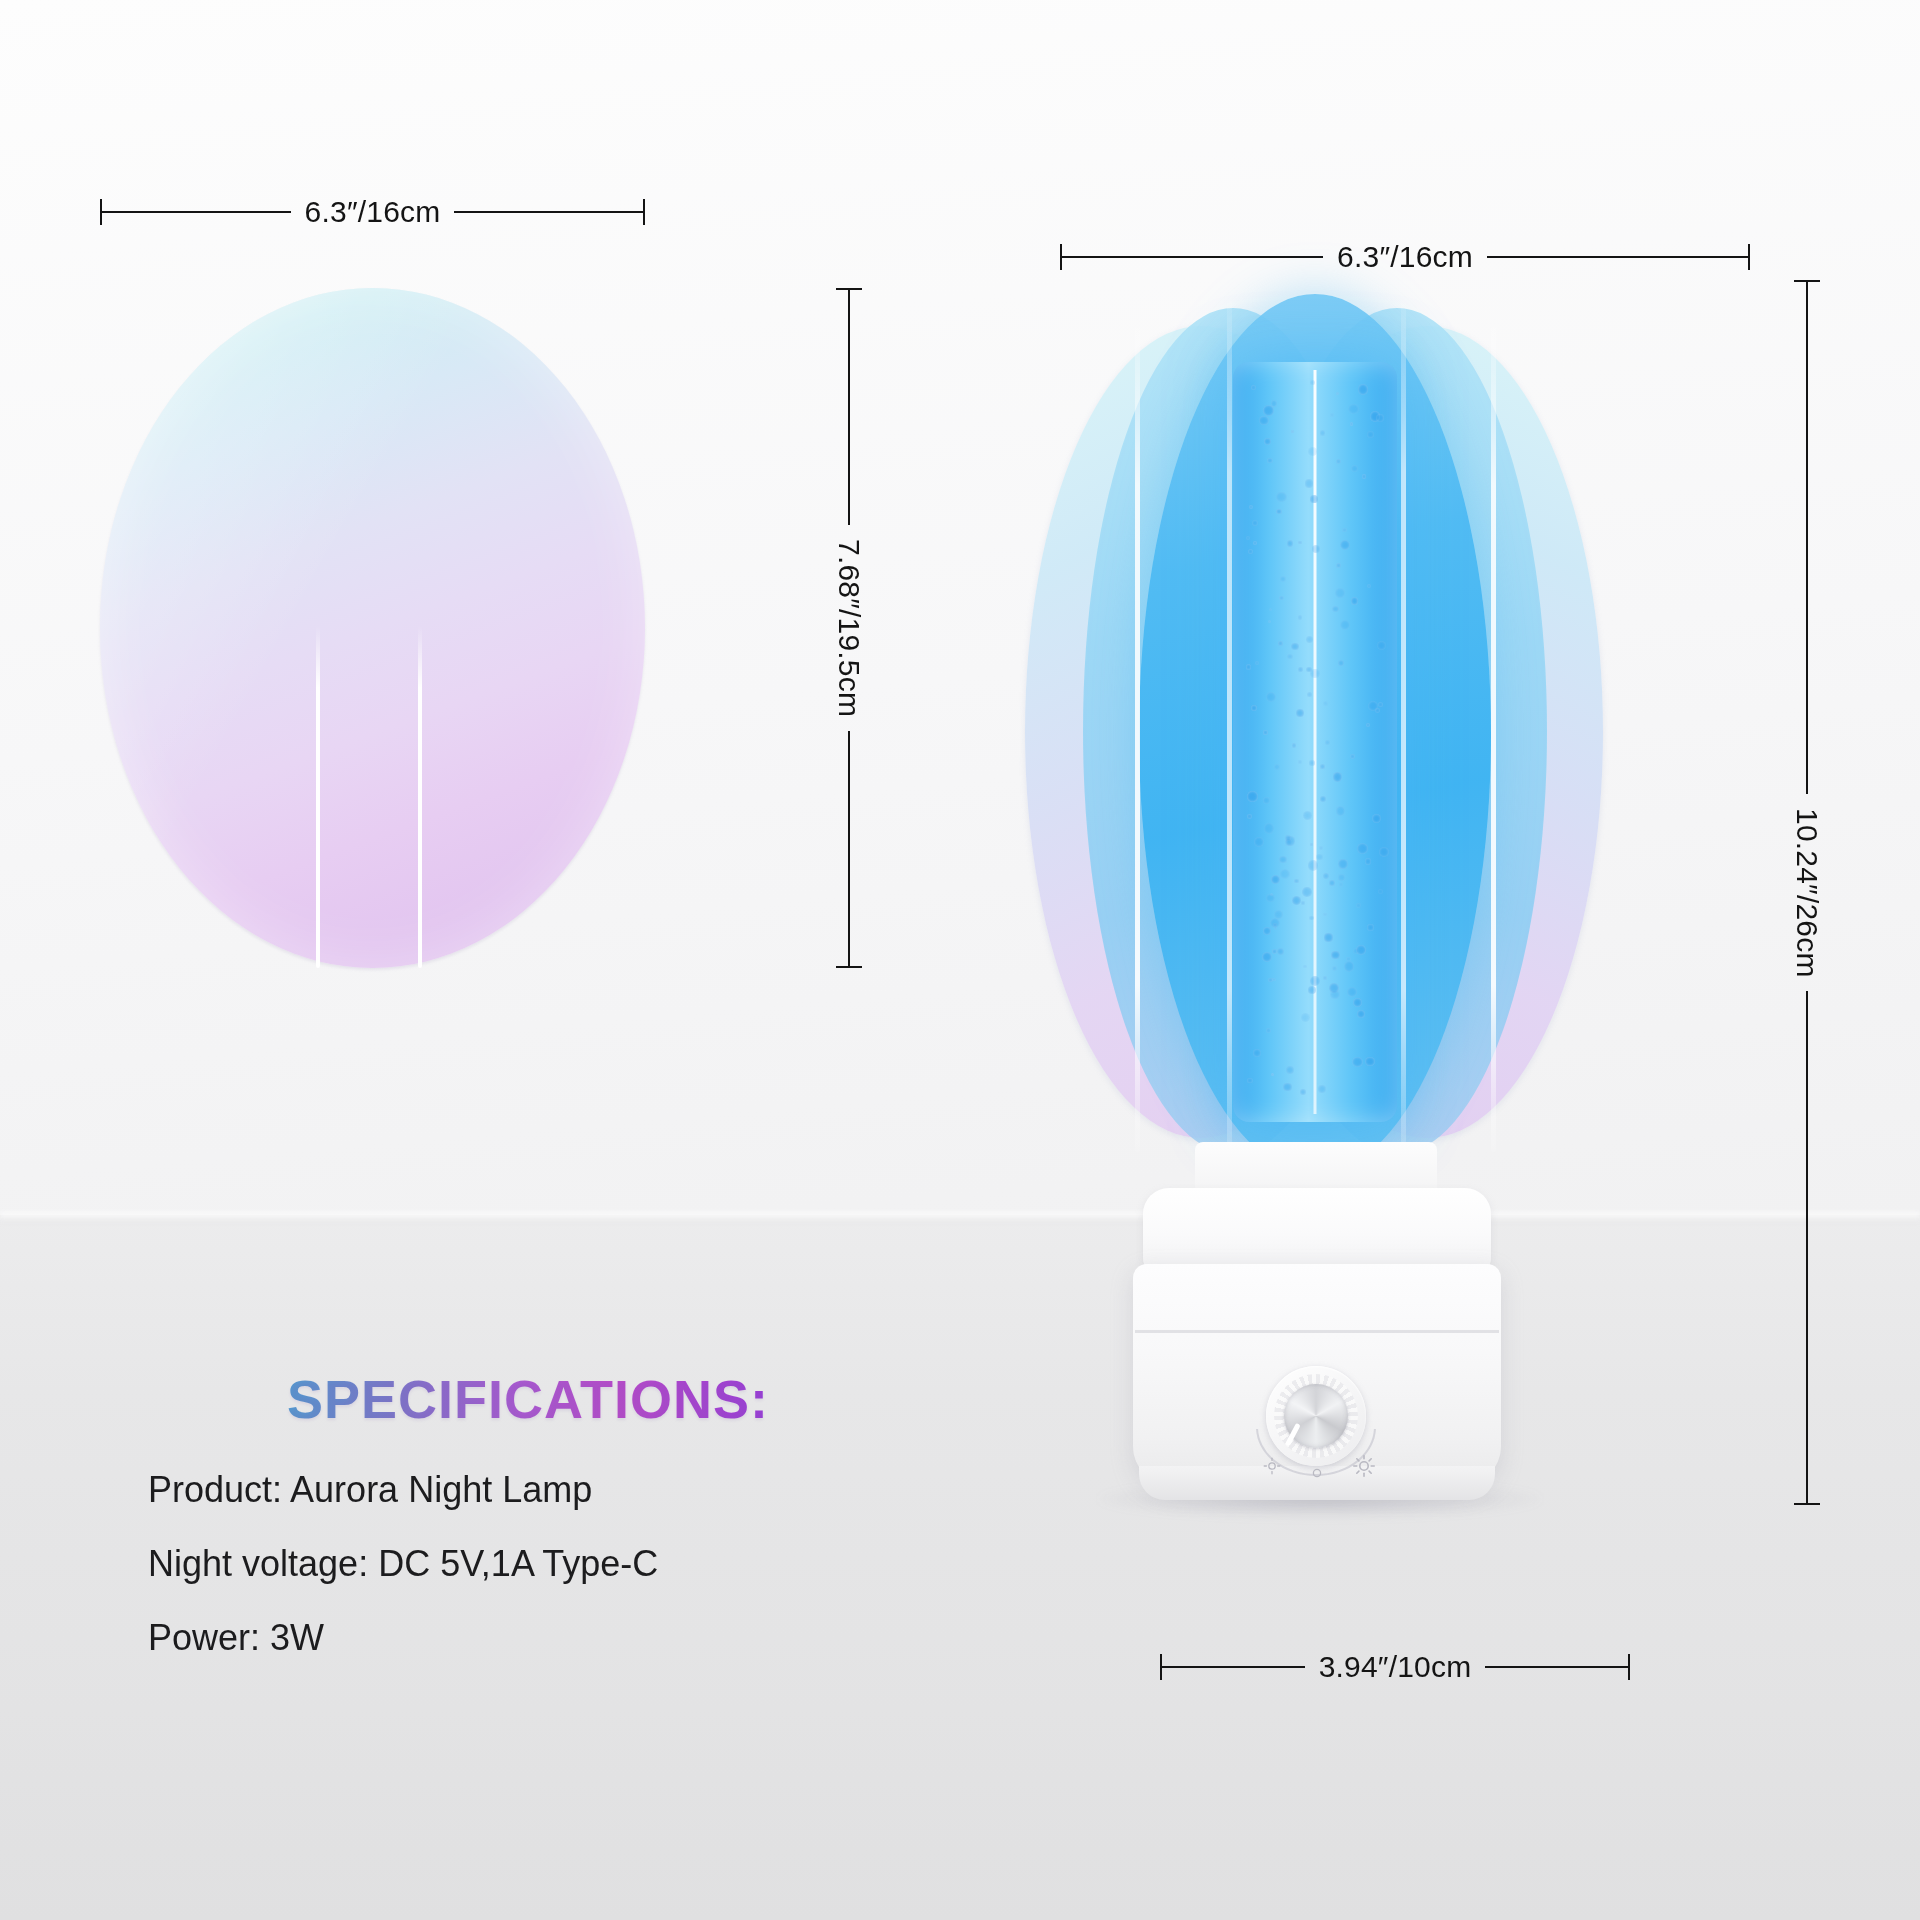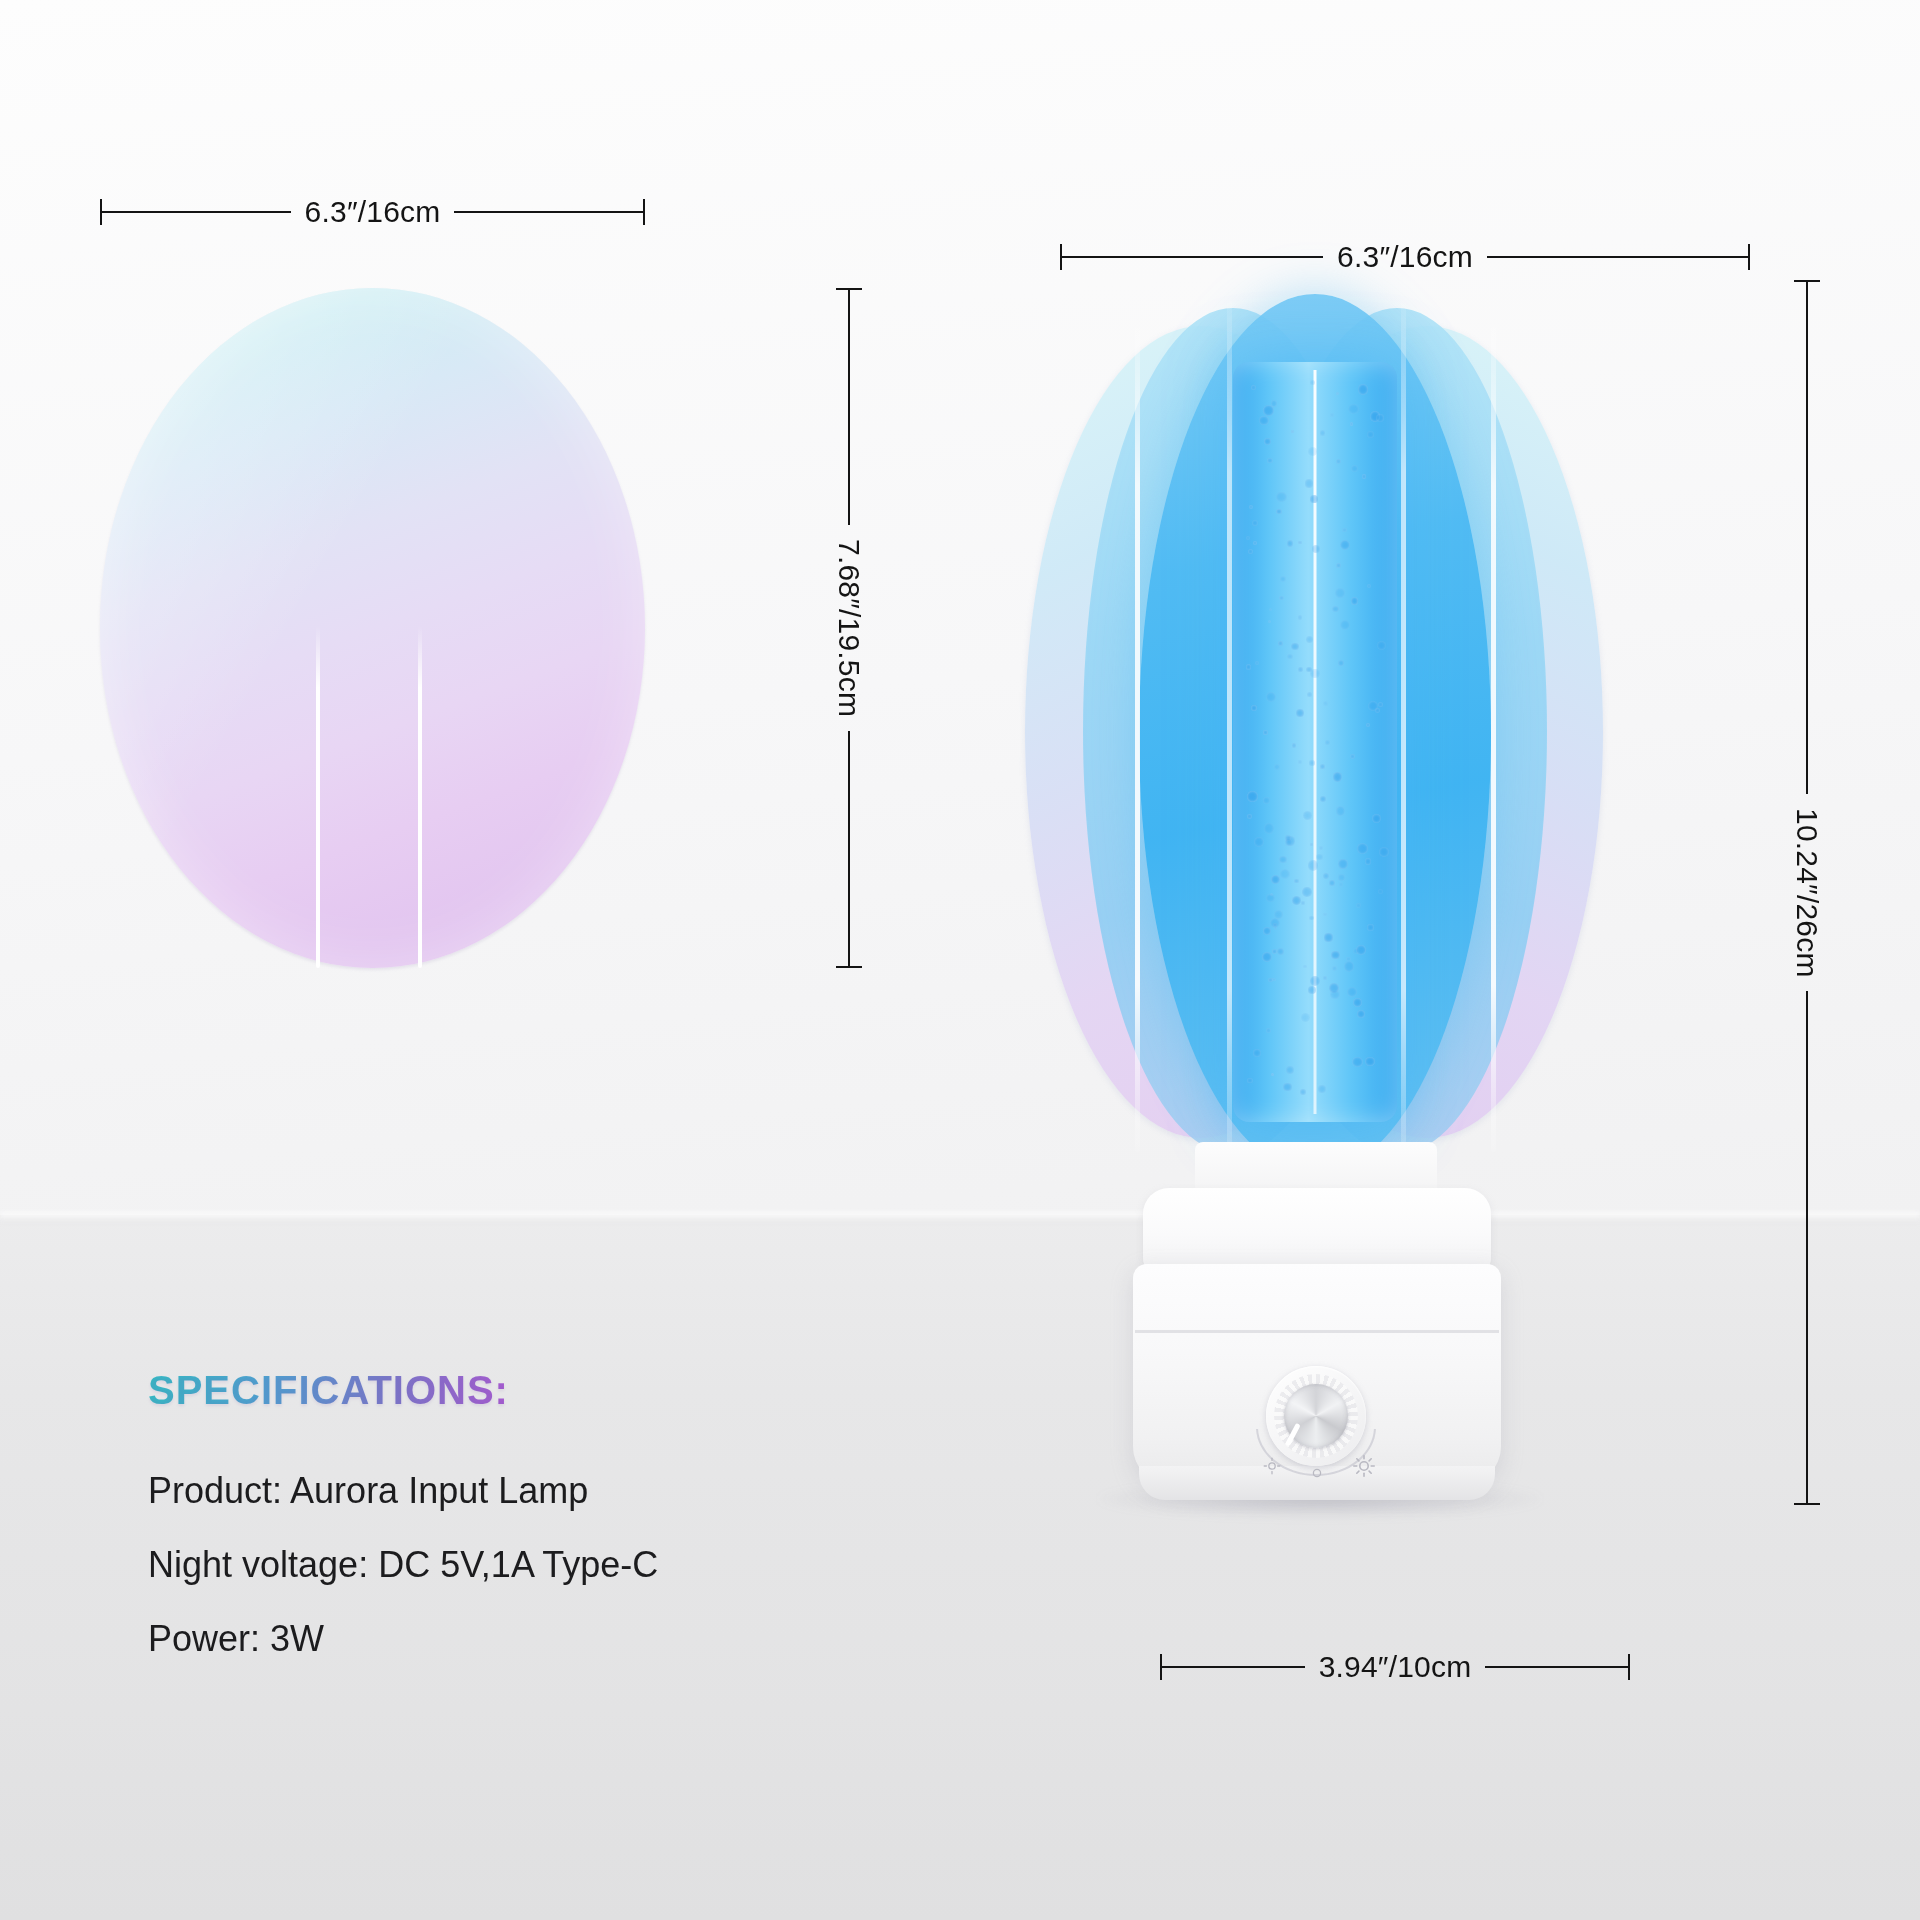--- a/index.html
+++ b/index.html
@@ -242,28 +242,29 @@
   #lamp-shadow {
     position:absolute; left:60px; top:1200px; width:450px; height:38px;
     border-radius:50%;
     background:radial-gradient(ellipse at center, rgba(120,120,140,.30) 0%, rgba(120,120,140,0) 72%);
     filter:blur(5px);
   }
 
   
   #specs { position:absolute; left:148px; top:1368px; width:760px; }
   #specs-heading {
-    font-size:40px; font-weight:700; letter-spacing:1px;
+    font-size:54px; font-weight:700; letter-spacing:1px;
     background:linear-gradient(90deg,
       #36b9c4 0%, #4f9fd0 16%, #7a77c8 32%,
       #a85ad0 48%, #b74bc9 62%, #9b3fd4 80%, #5b3fe0 100%);
     -webkit-background-clip:text; background-clip:text;
     -webkit-text-fill-color:transparent; color:transparent;
     text-shadow:0 2px 3px rgba(120,90,170,.12);
-    margin-bottom:60px;
+    margin-bottom:42px;
+    text-align:center;
   }
   .spec-line {
     font-size:36px; color:#1c1c1e; line-height:1.0;
     margin-bottom:38px; white-space:nowrap;
   }
   .spec-line:last-child { margin-bottom:0; }
 </style>
 </head>
 <body>
 
@@ -532,18 +533,18 @@
   <div id="dim-base-width" class="dim-h" style="left:1160px; top:1650px; width:470px;">
     <span class="cap"></span>
     <span class="bar"></span>
     <span class="dim-label">3.94″/10cm</span>
     <span class="bar"></span>
     <span class="cap"></span>
   </div>
 
   <div id="specs">
     <div id="specs-heading">SPECIFICATIONS:</div>
-    <div class="spec-line">Product: Aurora Input Lamp</div>
+    <div class="spec-line">Product: Aurora Night Lamp</div>
     <div class="spec-line">Night voltage: DC 5V,1A Type-C</div>
     <div class="spec-line">Power: 3W</div>
   </div>
 
 </div>
 
 </body></html>

